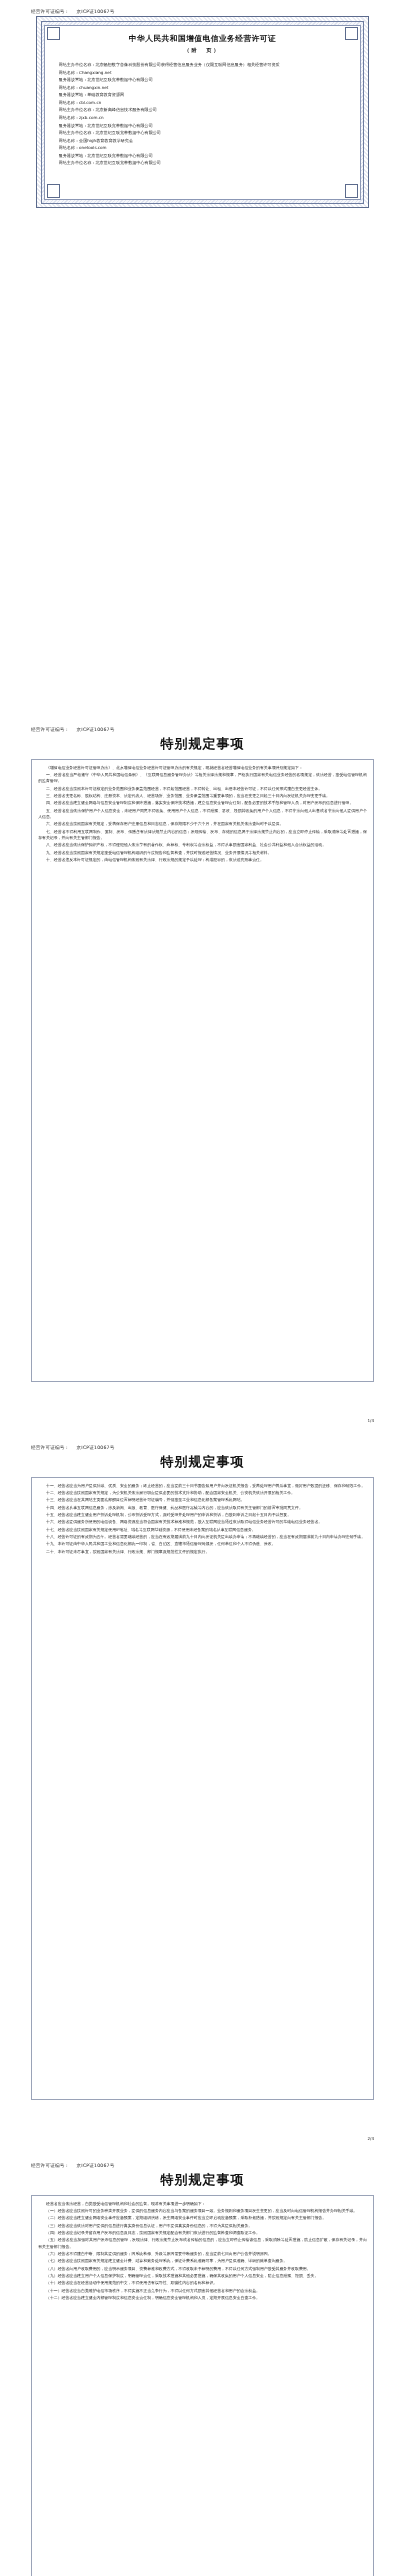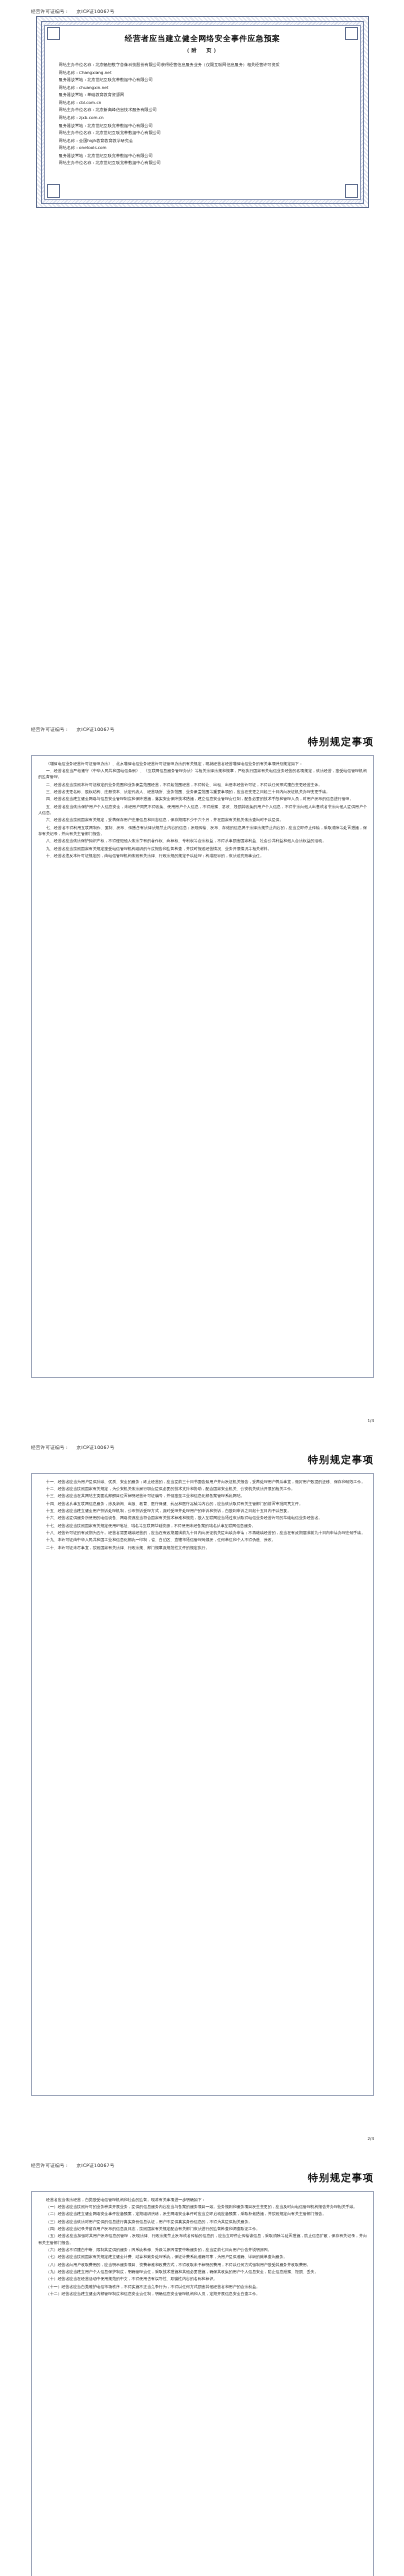--- a/index.html
+++ b/index.html
@@ -106,22 +106,22 @@
   .cert-row {
     white-space: nowrap;
     overflow: hidden;
     text-overflow: ellipsis;
   }
   .cert-row .k { }
   .cert-row .v { }
 
   
   .sec-title {
-    text-align: right;
-    font-size: 10px;
+    text-align: center;
+    font-size: 13px;
     font-weight: bold;
     letter-spacing: 1px;
     margin: 3.1px 0 5.2px 0;
     color: #111;
     font-family: "DejaVu Serif", "Liberation Serif", serif;
   }
   .rule-box {
     border: 0.5px solid #9aa3b8;
     padding: 5.2px 6.2px 7.2px 6.2px;
     box-sizing: border-box;
@@ -155,21 +155,21 @@
   </div>
 
   <div class="frame-outer">
     <div class="frame-mid">
       <div class="frame-inner">
         <div class="corner tl"></div>
         <div class="corner tr"></div>
         <div class="corner bl"></div>
         <div class="corner br"></div>
 
-        <div class="cert-title">经营者应当建立健全网络安全事件应急预案</div>
+        <div class="cert-title">中华人民共和国增值电信业务经营许可证</div>
         <div class="cert-subtitle">（附　页）</div>
 
         <div class="cert-body">
           <div class="cert-row">
             <span class="k">网站主办单位名称：</span><span class="v">北京畅想数字音像科技股份有限公司获得经营信息服务业务（仅限互联网信息服务）相关经营许可资质</span>
           </div>
           <div class="cert-row">
             <span class="k">网站名称：</span><span class="v">Changxiang.net</span>
           </div>
           <div class="cert-row">

